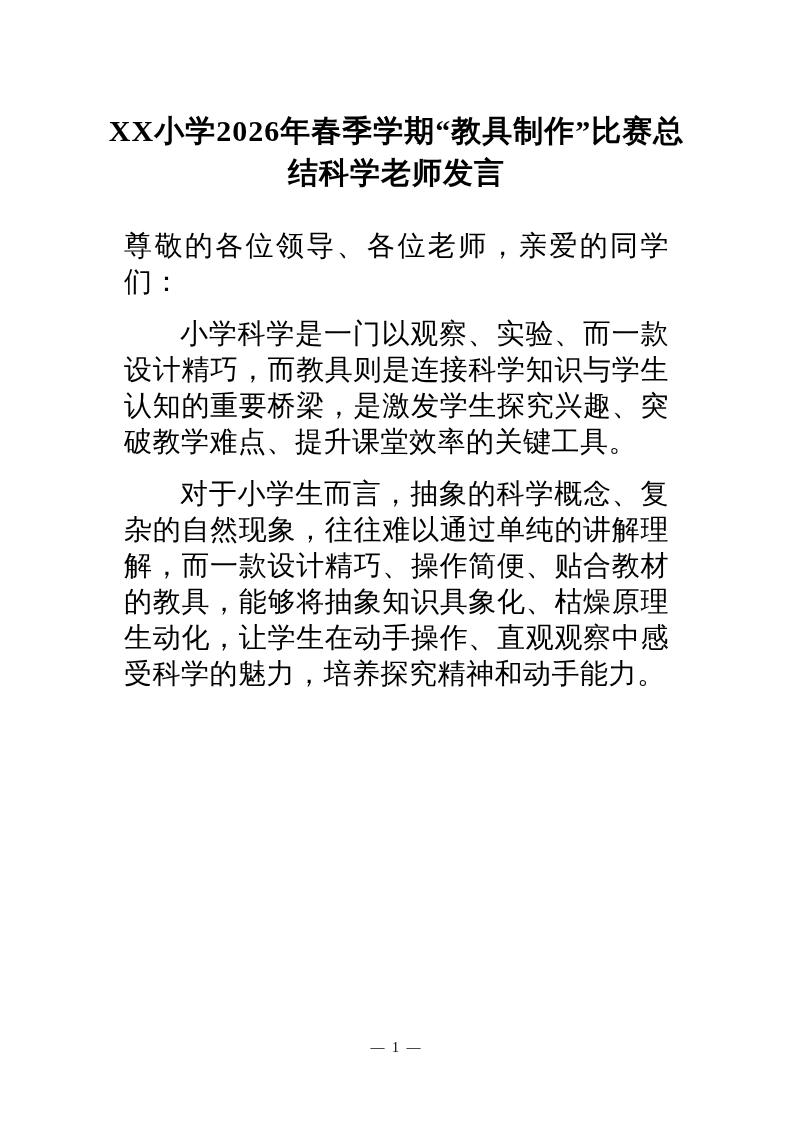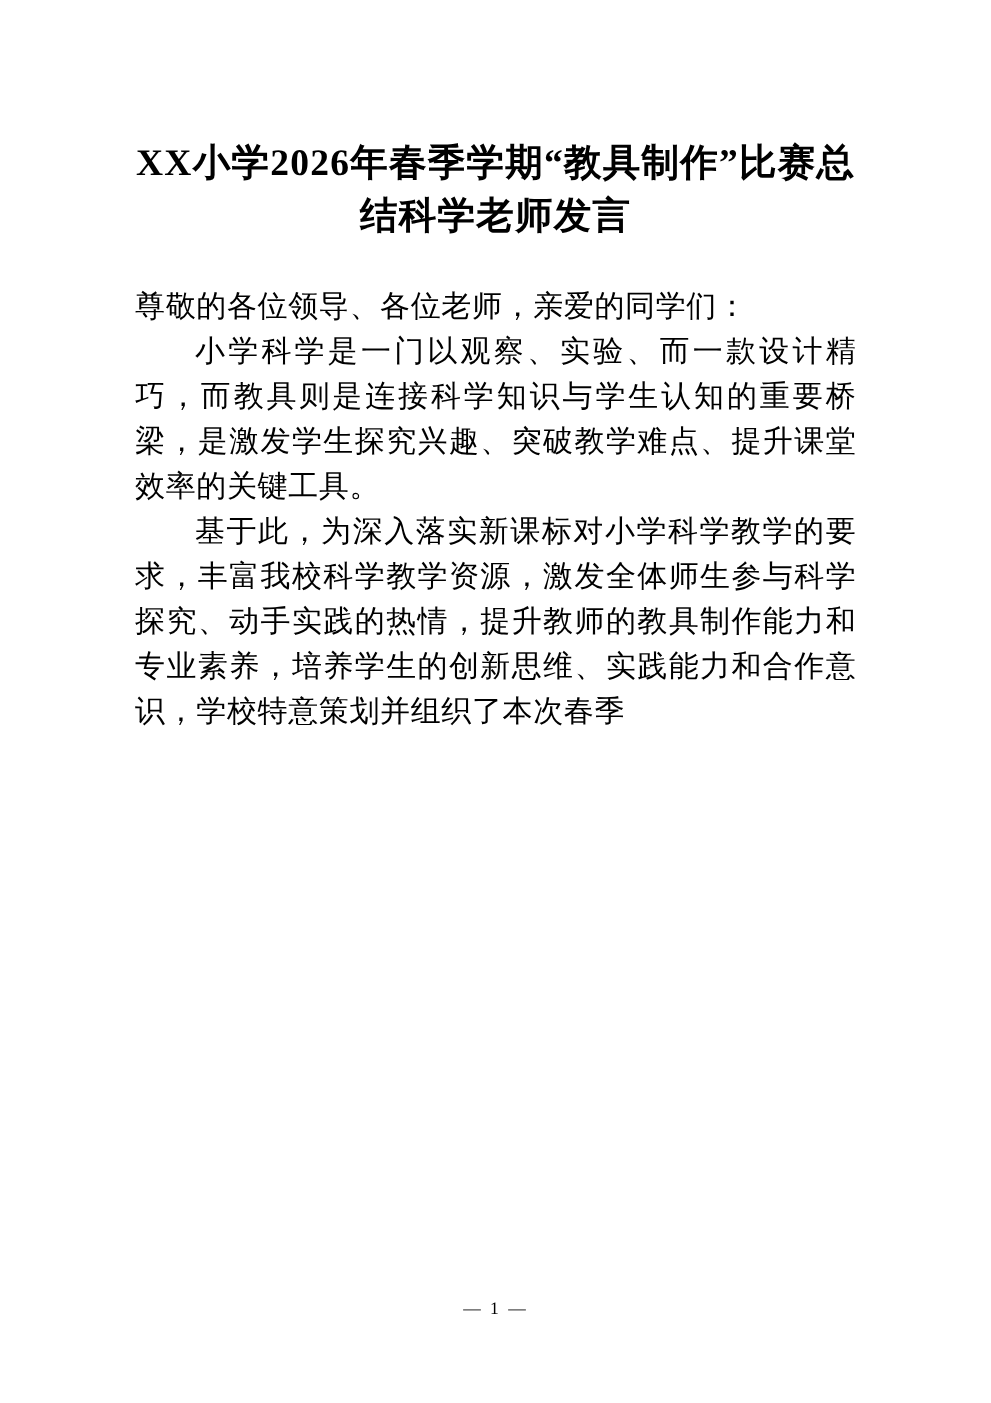--- a/index.html
+++ b/index.html
@@ -21,24 +21,24 @@
   }
   .doc-title {
     font-size: 30px;
     font-weight: bold;
     text-align: center;
     line-height: 42px;
     margin: 14px 0 34px 0;
     letter-spacing: 1px;
   }
   .doc-body p {
-    font-size: 24px;
+    font-size: 28px;
     line-height: 36px;
     text-align: justify;
-    margin: 0;
+    margin: 16px;
     letter-spacing: 0.5px;
   }
   .doc-body p.indent {
     text-indent: 2em;
   }
   .page-footer {
     position: absolute;
     bottom: 66px;
     left: 0;
     width: 100%;
@@ -51,18 +51,18 @@
 </head>
 <body>
 
 <div class="page">
 
   <h1 class="doc-title">XX小学2026年春季学期“教具制作”比赛总结科学老师发言</h1>
 
   <div class="doc-body">
     <p>尊敬的各位领导、各位老师，亲爱的同学们：</p>
     <p class="indent">小学科学是一门以观察、实验、而一款设计精巧，而教具则是连接科学知识与学生认知的重要桥梁，是激发学生探究兴趣、突破教学难点、提升课堂效率的关键工具。</p>
-    <p class="indent">基于此，为深入落实新课标对小学科学教学的要求，丰富我校科学教学资源，激发全体师生参与科学探究、动手实践的热情，提升教师的教具制作能力和专业素养，培养学生的创新思维、实践能力和合作意识，学校特意策划并组织了本次春季</p>
+    <p class="indent">对于小学生而言，抽象的科学概念、复杂的自然现象，往往难以通过单纯的讲解理解，而一款设计精巧、操作简便、贴合教材的教具，能够将抽象知识具象化、枯燥原理生动化，让学生在动手操作、直观观察中感受科学的魅力，培养探究精神和动手能力。</p>
   </div>
 
   <div class="page-footer">— 1 —</div>
 
 </div>
 
 </body></html>

